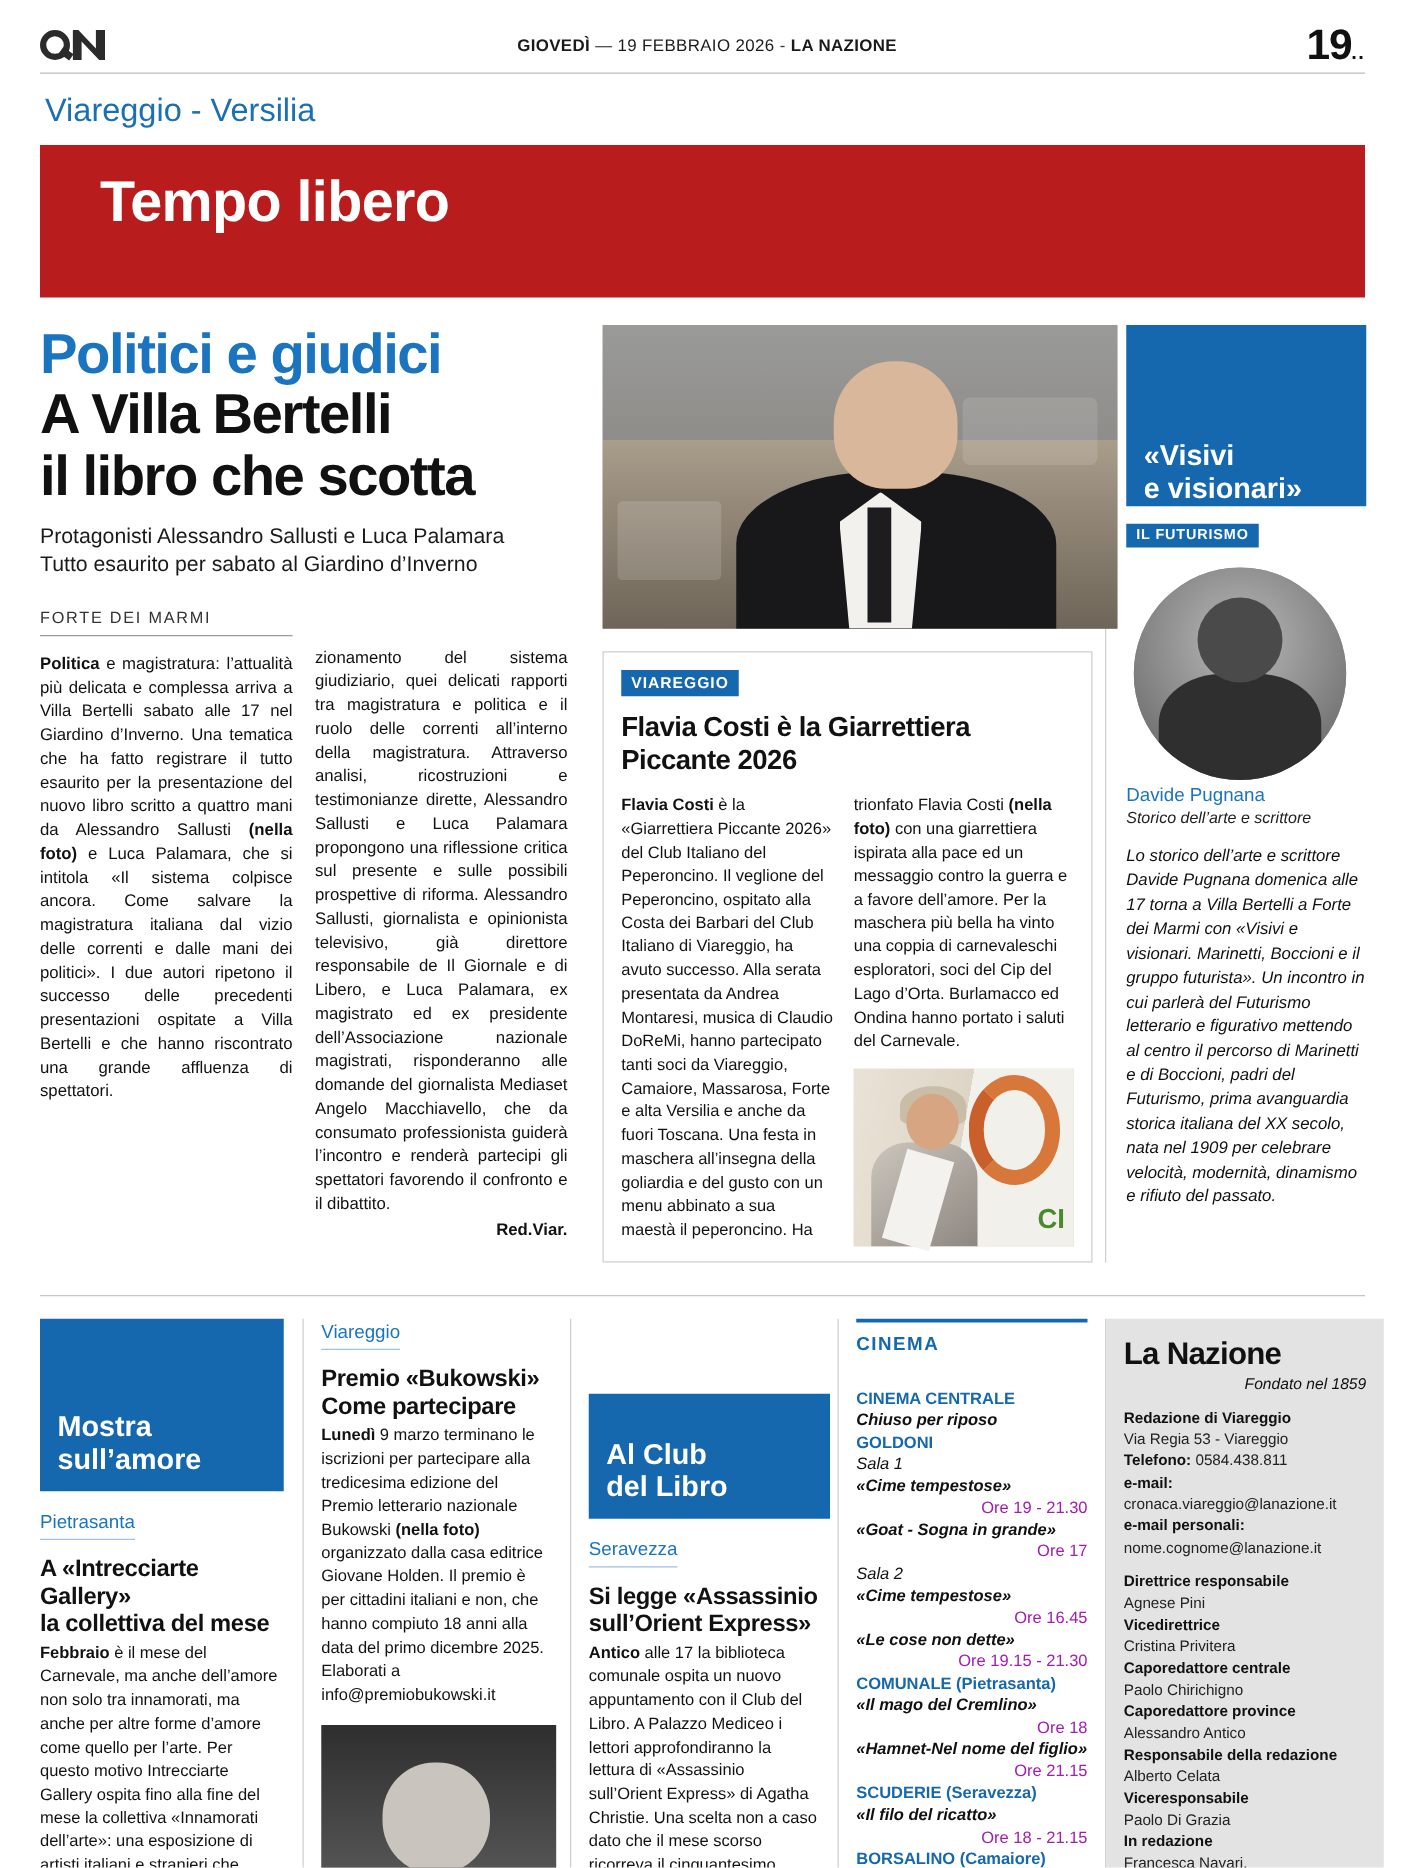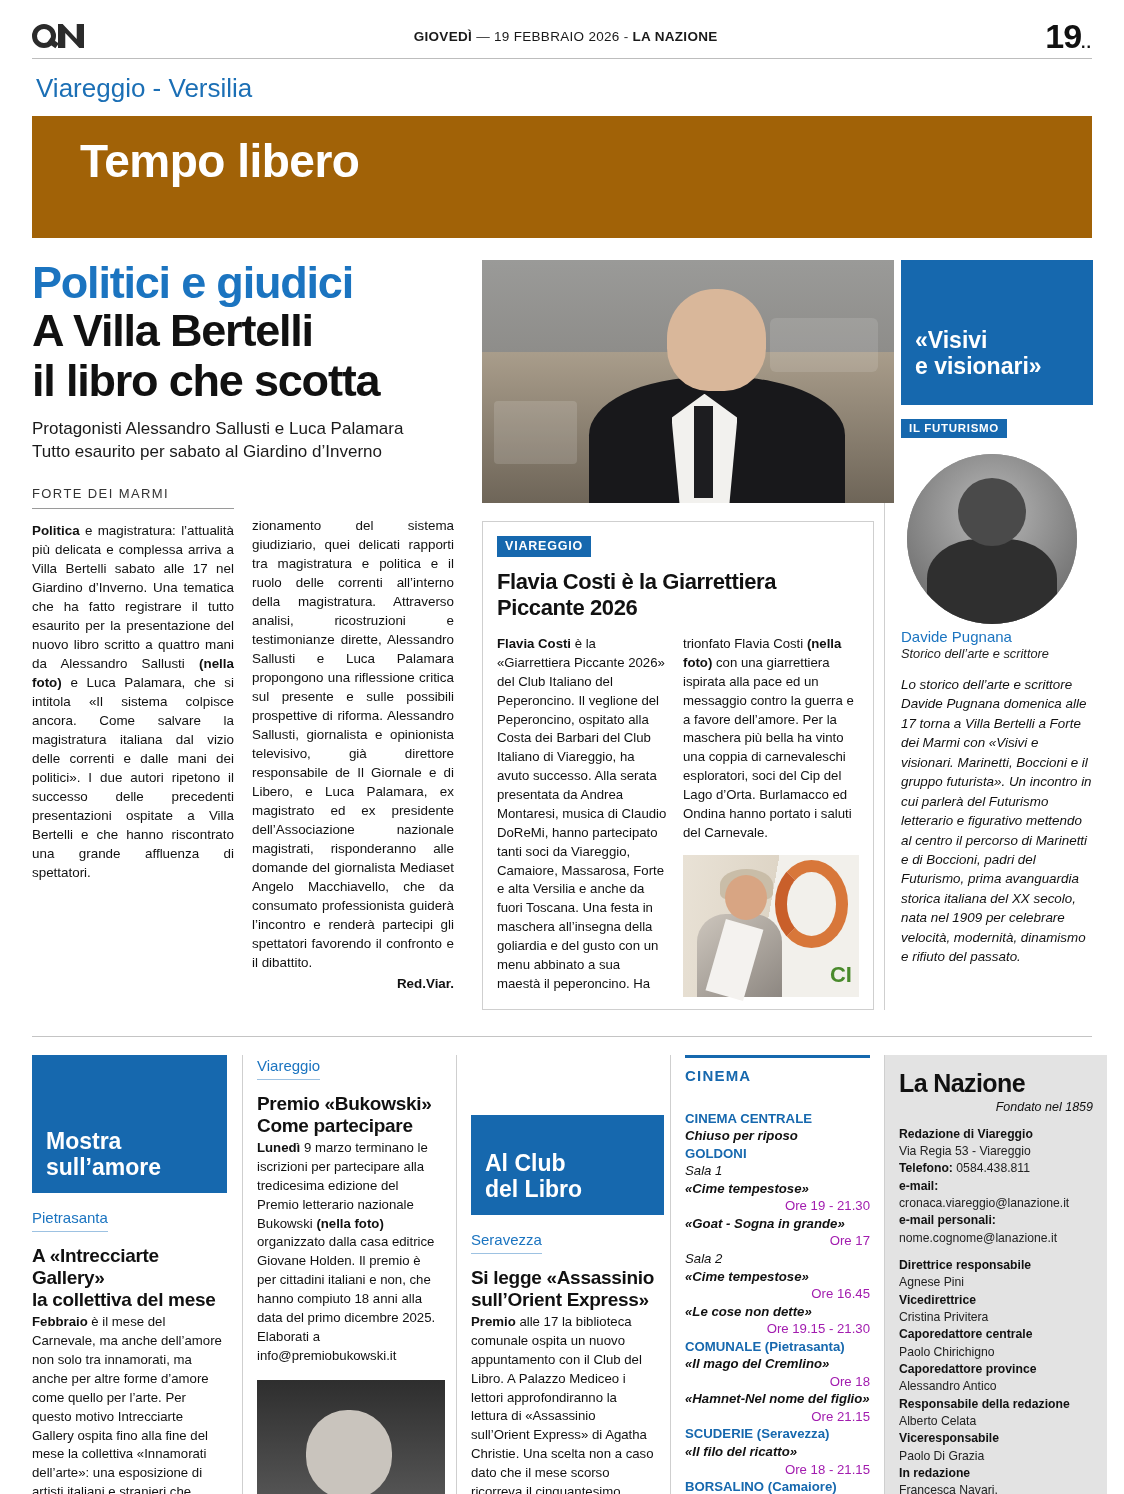--- a/index.html
+++ b/index.html
@@ -43,21 +43,21 @@
 
   .rule-top { height: 1px; background: #bdbdbd; margin-top: 2px; }
 
   
   .section-name {
     font-size: 26px; color: #1b6fb5; padding: 14px 0 12px 4px; font-weight: 400;
   }
 
   
   .banner {
-    background: #a16207; color: #fff; height: 122px;
+    background: #b91c1c; color: #fff; height: 122px;
     padding: 22px 0 0 48px;
   }
   .banner h1 { margin: 0; font-size: 46px; font-weight: bold; letter-spacing: -0.5px; line-height: 1; }
   .banner .sub { margin-top: 13px; font-size: 20px; font-weight: 400; }
 
   
   .main {
     display: flex; gap: 0; margin-top: 22px;
   }
   .col-left { width: 440px; padding-right: 14px; }
@@ -113,21 +113,21 @@
   .ph-giarrettiera .woman-head { position:absolute; left:24%; top:14%; width:24%; height:32%; background:#d8a583; border-radius:50%; }
   .ph-giarrettiera .hair { position:absolute; left:21%; top:10%; width:30%; height:22%; background:#c9bda8; border-radius:50% 50% 20% 20%; }
   .ph-giarrettiera .body { position:absolute; left:8%; top:42%; width:48%; height:58%; background: linear-gradient(140deg,#cdc6bd,#8d8781); border-radius:34% 34% 0 0; }
   .ph-giarrettiera .sash { position:absolute; left:18%; top:48%; width:22%; height:52%; background:#f4f2ef; transform: rotate(16deg); }
   .ph-giarrettiera .cl { position:absolute; right:4%; bottom:6%; font:bold 22px "Liberation Sans",sans-serif; color:#4a8a2c; }
 
   
   .rail-blue {
     background: #1668ae; color: #fff; width: 192px; height: 145px; position: relative;
   }
-  .rail-blue .t { position: absolute; left: 14px; bottom: 26px; font-size: 23px; font-weight: bold; line-height: 1.1; }
+  .rail-blue .t { position: absolute; left: 14px; bottom: 2px; font-size: 23px; font-weight: bold; line-height: 1.1; }
   .rail-tag {
     display: inline-block; background: #1668ae; color: #fff; font-size: 11.5px; font-weight: bold;
     letter-spacing: .7px; padding: 3px 8px 4px 8px; margin-top: 14px;
   }
   .ph-pugnana {
     width: 170px; height: 170px; border-radius: 50%; margin: 16px auto 0 6px; overflow: hidden;
     background: #8f8f8f; position: relative;
   }
   .ph-pugnana .bgp { position:absolute; inset:0; background: radial-gradient(circle at 50% 35%,#b9b9b9,#5c5c5c); }
   .ph-pugnana .hd { position:absolute; left:30%; top:14%; width:40%; height:40%; background:#4a4a4a; border-radius:50%; }
@@ -340,21 +340,21 @@
           <div>Al Club</div>
           <div>del Libro</div>
         </div>
       </div>
       <div class="kicker-link">Seravezza</div>
       <div class="sub-head">
         <div>Si legge «Assassinio</div>
         <div>sull’Orient Express»</div>
       </div>
       <div class="small-txt">
-        <b>Premio</b><span> alle 17 la biblioteca comunale ospita un nuovo appuntamento con il Club del Libro. A Palazzo Mediceo i lettori approfondiranno la lettura di «Assassinio sull’Orient Express» di Agatha Christie. Una scelta non a caso dato che il mese scorso ricorreva il cinquantesimo anniversario della scomparsa di questa grande scrittrice britannica.</span>
+        <b>Antico</b><span> alle 17 la biblioteca comunale ospita un nuovo appuntamento con il Club del Libro. A Palazzo Mediceo i lettori approfondiranno la lettura di «Assassinio sull’Orient Express» di Agatha Christie. Una scelta non a caso dato che il mese scorso ricorreva il cinquantesimo anniversario della scomparsa di questa grande scrittrice britannica.</span>
       </div>
     </div>
 
     <div class="b4">
       <div class="cin-rule"></div>
       <div class="cin-h">CINEMA</div>
       <div class="cin-list" id="cinema-list">
           <div class="cin-row cin-venue">CINEMA CENTRALE</div>
           <div class="cin-row cin-note">Chiuso per riposo</div>
           <div class="cin-row cin-venue">GOLDONI</div>

